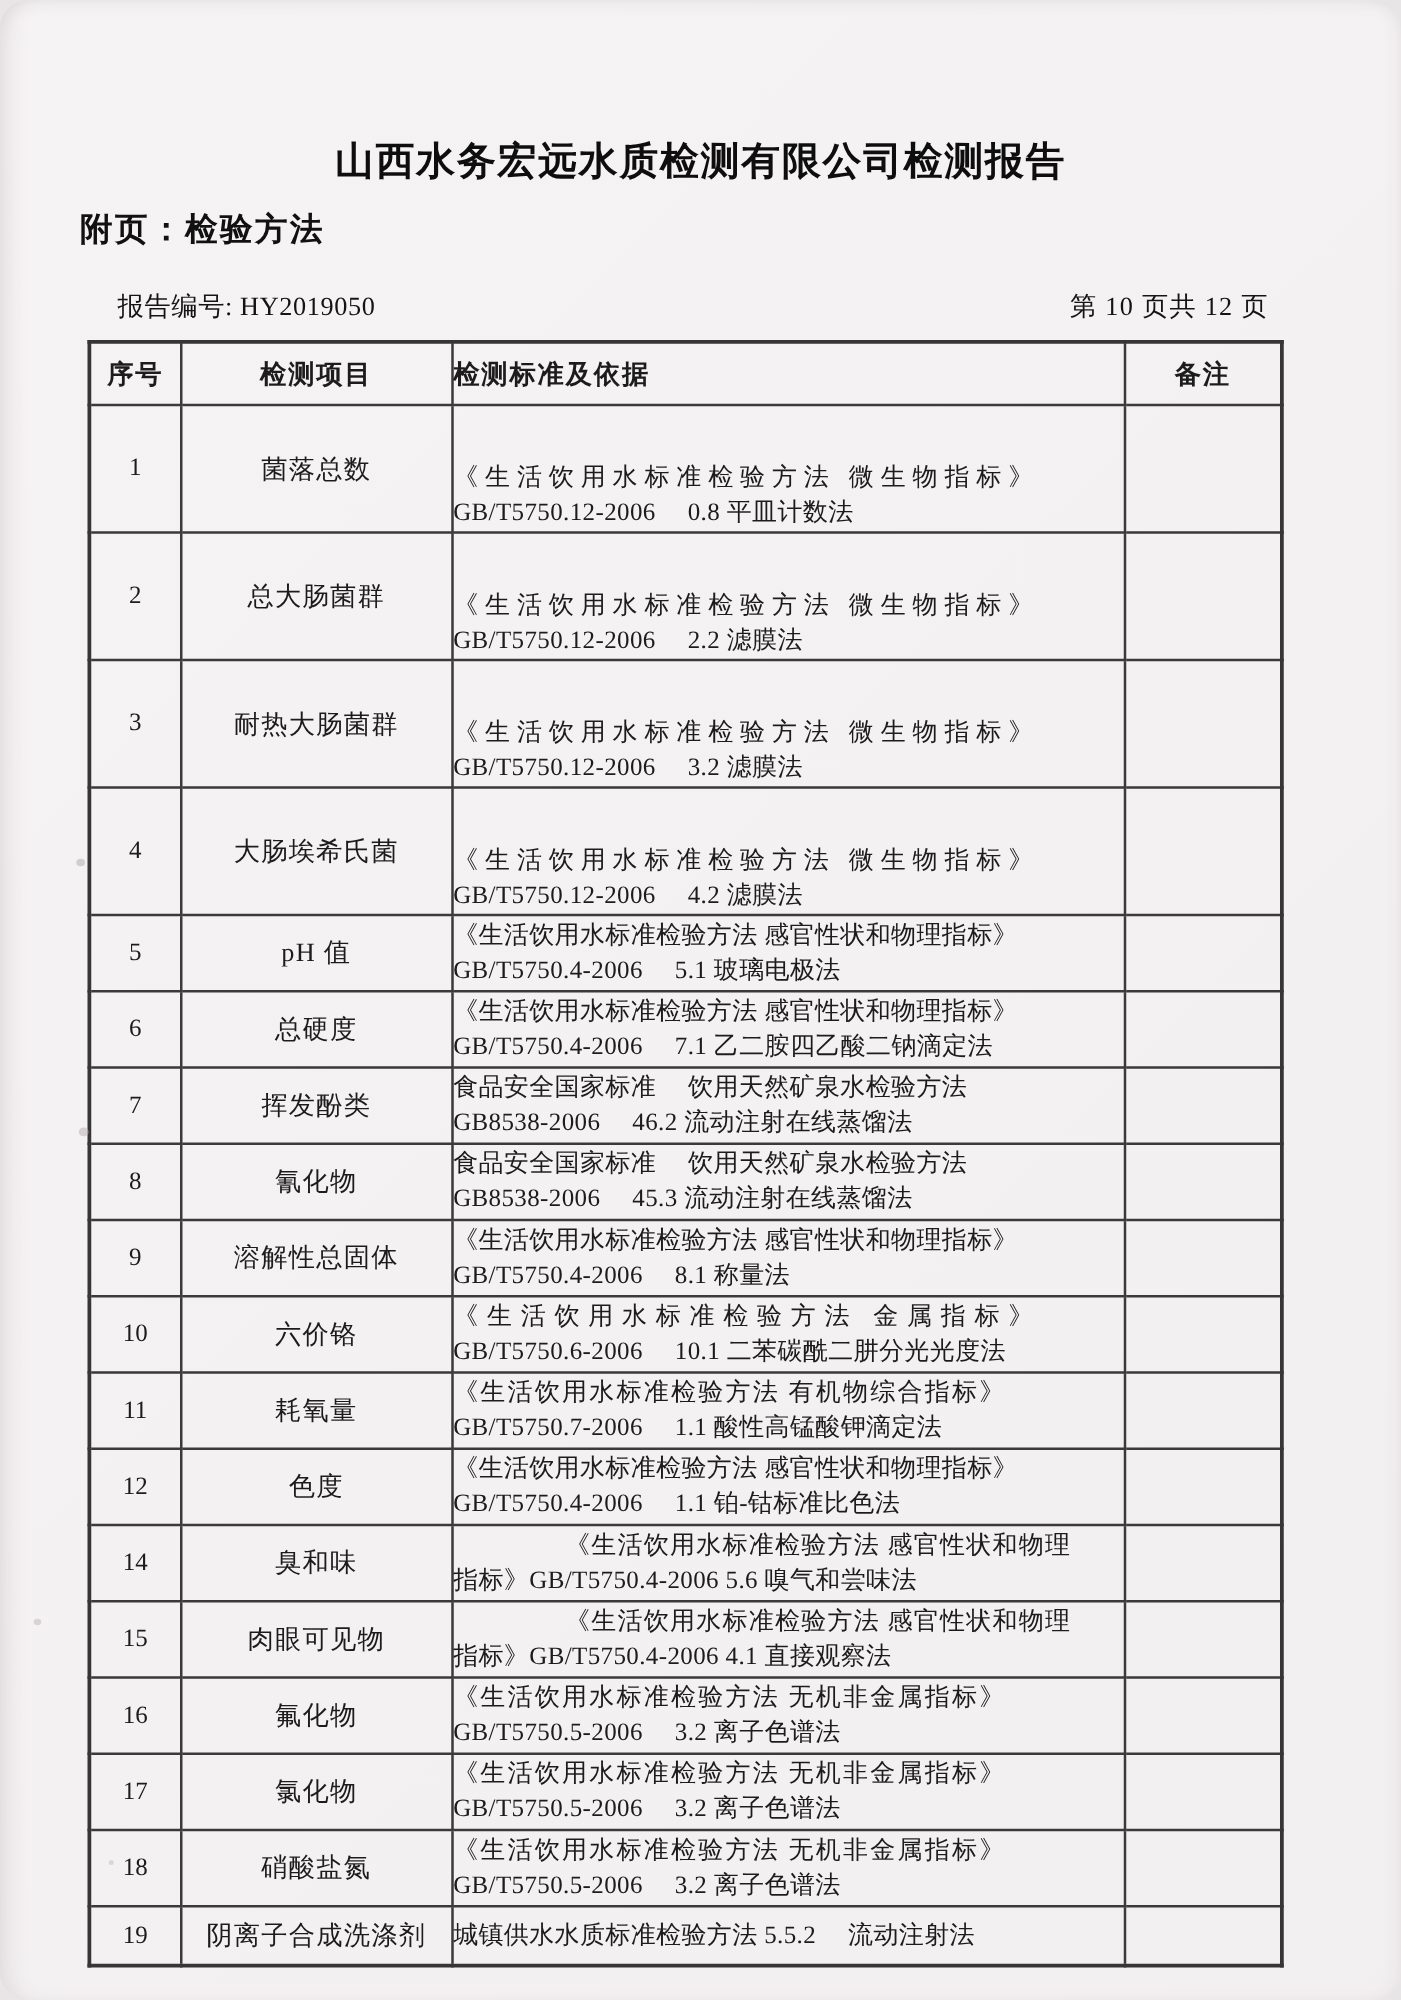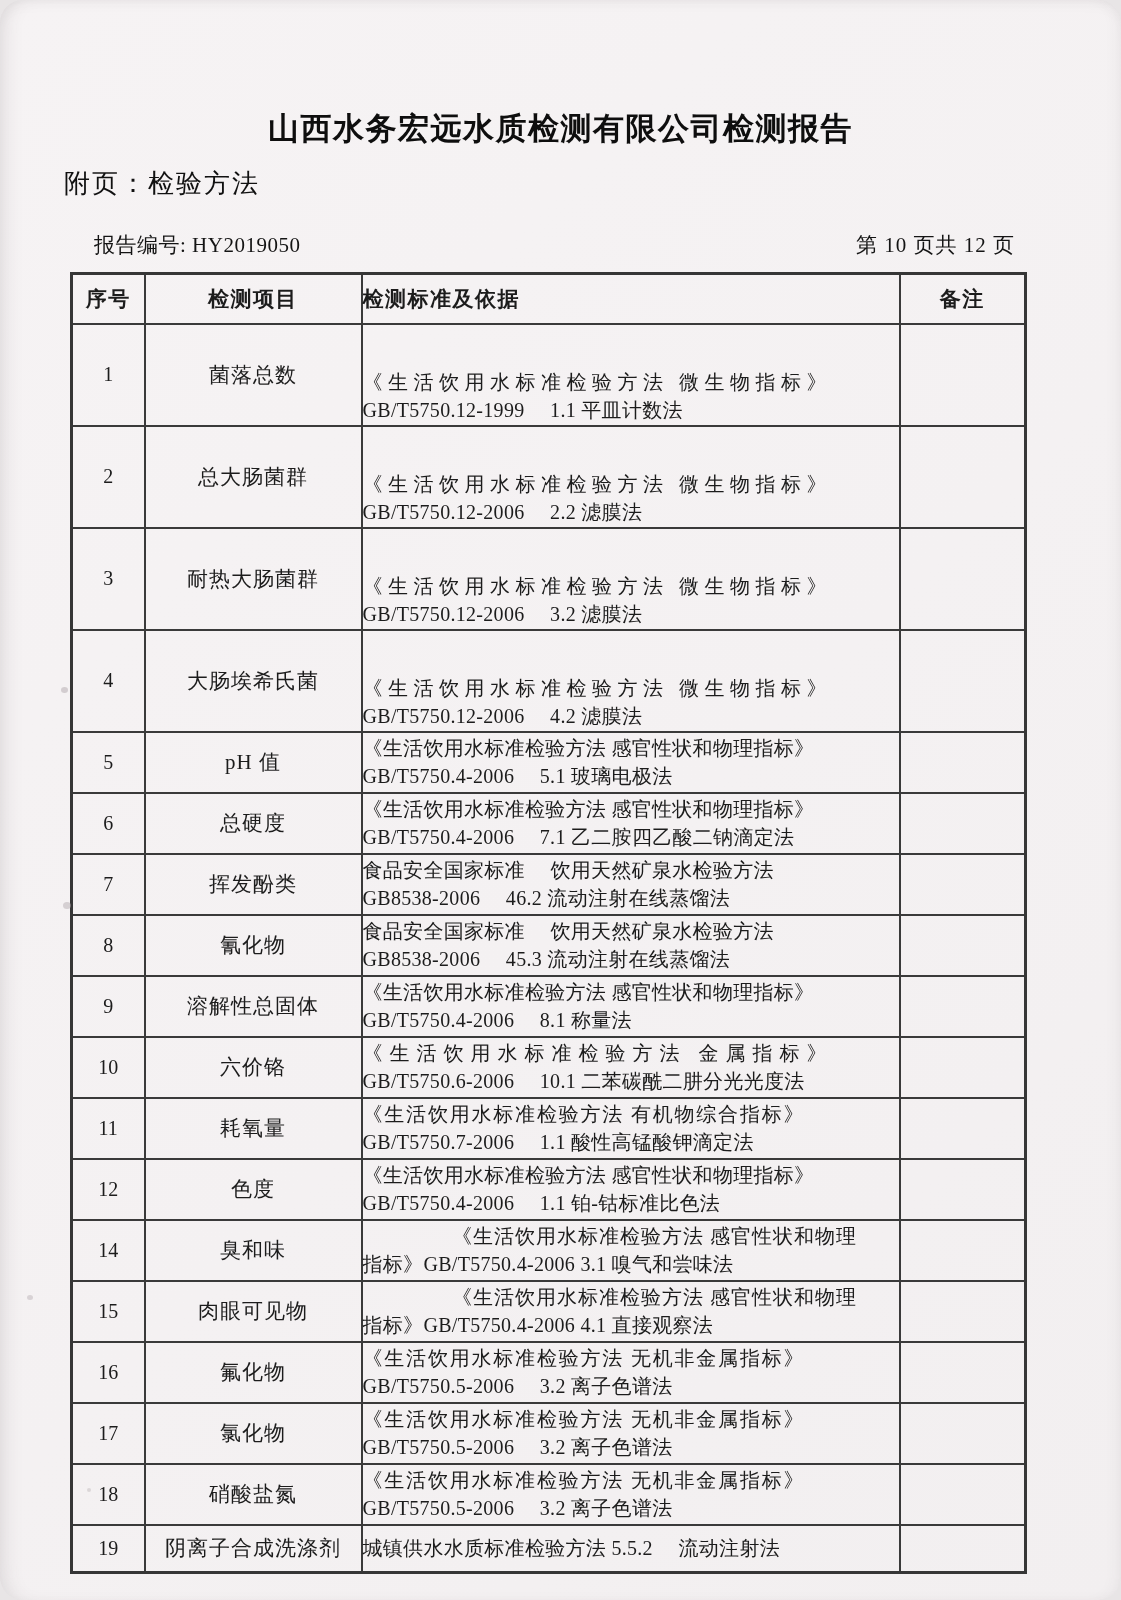--- a/index.html
+++ b/index.html
@@ -23,21 +23,21 @@
   }
   .doc-title{
     position:absolute;top:108px;left:0;width:100%;
     margin:0;text-align:center;
     font-family:"Liberation Sans","DejaVu Sans",sans-serif;
     font-size:31px;font-weight:700;letter-spacing:1.5px;color:#0e0e0e;
   }
   .doc-subtitle{
     position:absolute;top:166px;left:64px;
     font-family:"Liberation Sans","DejaVu Sans",sans-serif;
-    font-size:26px;font-weight:400;letter-spacing:2px;color:#111;
+    font-size:26px;font-weight:700;letter-spacing:2px;color:#111;
   }
   .meta-row{
     position:absolute;top:231px;left:94px;right:106px;
     display:flex;justify-content:space-between;align-items:baseline;
     font-size:21px;font-weight:500;color:#141414;
   }
   .report-no{letter-spacing:.5px;text-align:right;}
   .page-indicator{letter-spacing:1px;}
   table.methods{
     position:absolute;top:272px;left:70px;
@@ -109,21 +109,21 @@
         <th class="h-standard">检测标准及依据</th>
         <th>备注</th>
       </tr>
     </thead>
     <tbody>
         <tr>
           <td class="c-no">1</td>
           <td class="c-item">菌落总数</td>
           <td class="c-method">
             <div class="m-line sp-lg">《生活饮用水标准检验方法 微生物指标》</div>
-            <div class="m-line">GB/T5750.12-1999　 1.1 平皿计数法</div>
+            <div class="m-line">GB/T5750.12-2006　 0.8 平皿计数法</div>
           </td>
           <td class="c-remark"></td>
         </tr>
         <tr>
           <td class="c-no">2</td>
           <td class="c-item">总大肠菌群</td>
           <td class="c-method">
             <div class="m-line sp-lg">《生活饮用水标准检验方法 微生物指标》</div>
             <div class="m-line">GB/T5750.12-2006　 2.2 滤膜法</div>
           </td>
@@ -217,21 +217,21 @@
             <div class="m-line">《生活饮用水标准检验方法 感官性状和物理指标》</div>
             <div class="m-line">GB/T5750.4-2006　 1.1 铂-钴标准比色法</div>
           </td>
           <td class="c-remark"></td>
         </tr>
         <tr>
           <td class="c-no">14</td>
           <td class="c-item">臭和味</td>
           <td class="c-method">
             <div class="m-line ctr">《生活饮用水标准检验方法 感官性状和物理</div>
-            <div class="m-line">指标》GB/T5750.4-2006 3.1 嗅气和尝味法</div>
+            <div class="m-line">指标》GB/T5750.4-2006 5.6 嗅气和尝味法</div>
           </td>
           <td class="c-remark"></td>
         </tr>
         <tr>
           <td class="c-no">15</td>
           <td class="c-item">肉眼可见物</td>
           <td class="c-method">
             <div class="m-line ctr">《生活饮用水标准检验方法 感官性状和物理</div>
             <div class="m-line">指标》GB/T5750.4-2006 4.1 直接观察法</div>
           </td>

